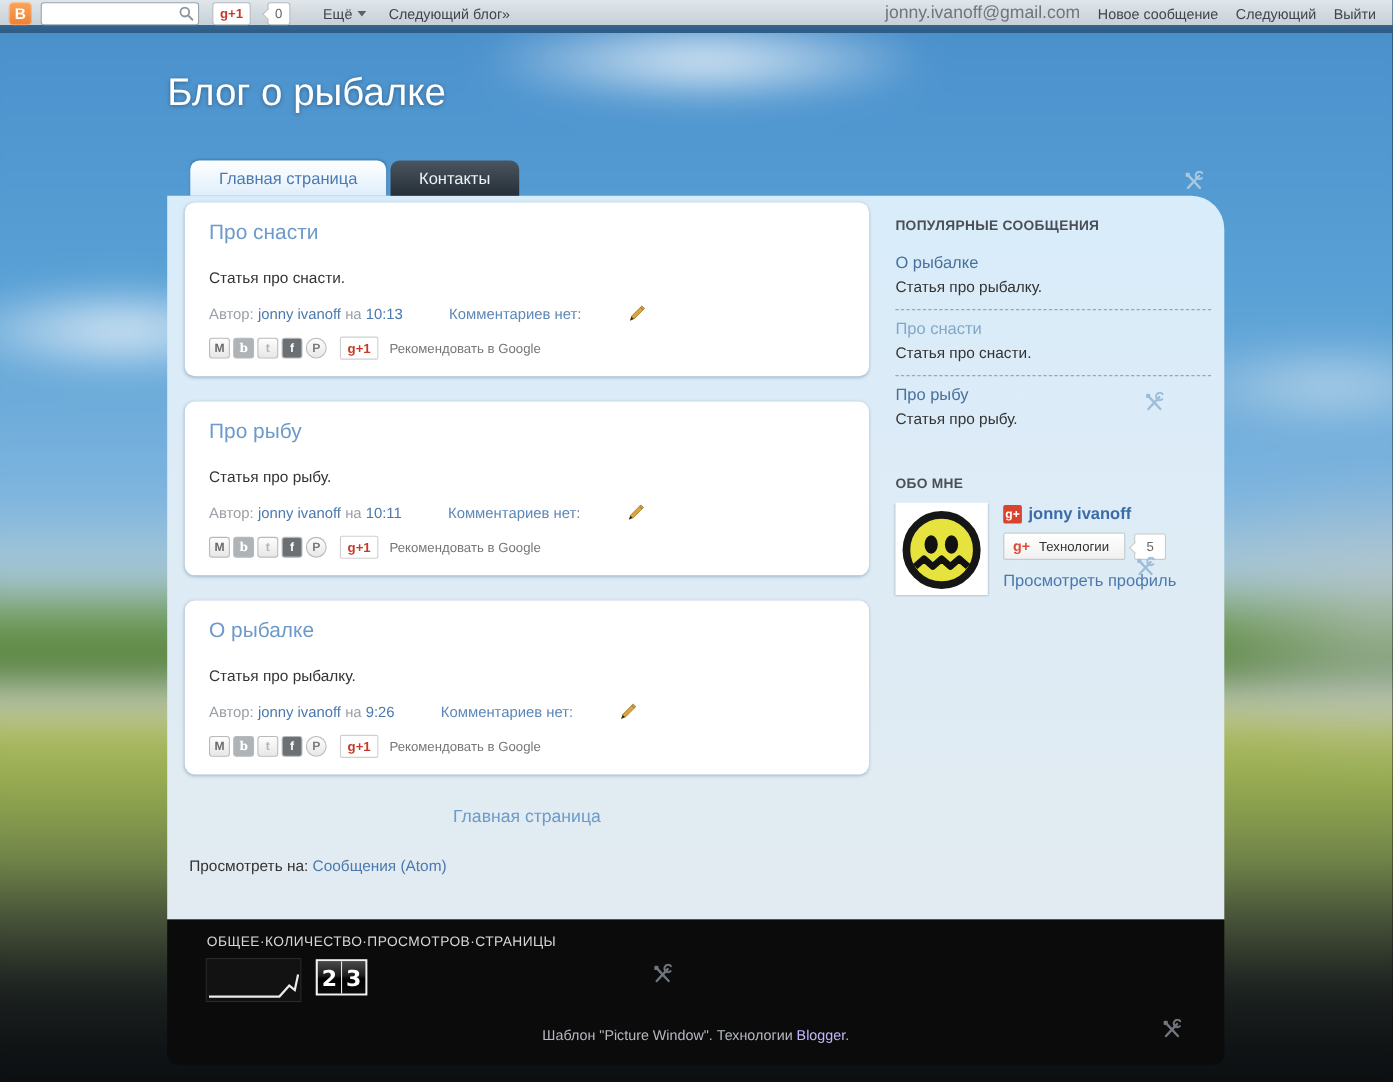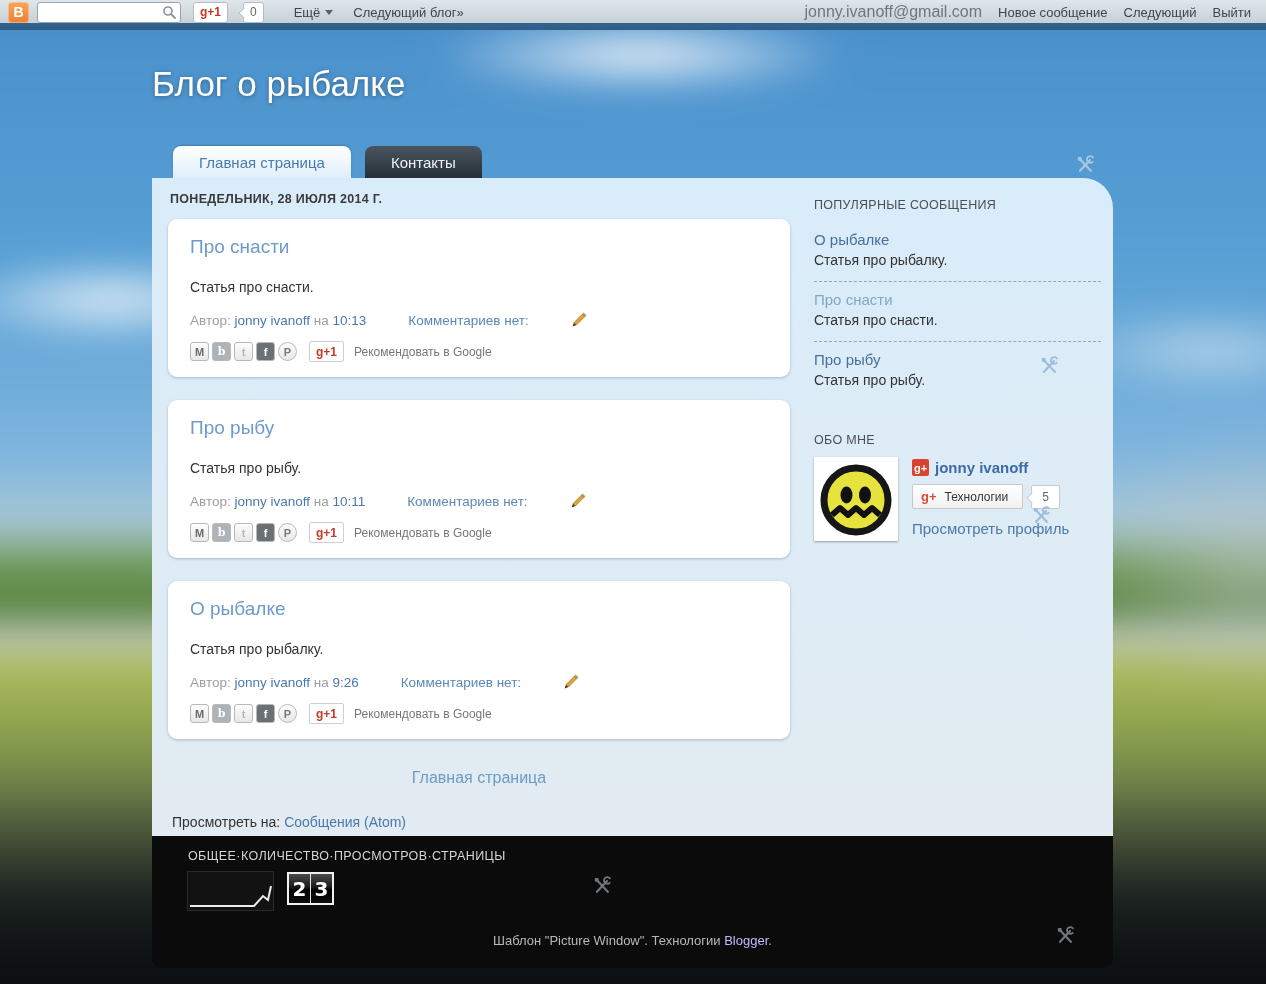--- a/index.html
+++ b/index.html
@@ -47,21 +47,21 @@
   .nav-spacer{flex:1}
   .nav-email{font-size:16px;color:#70767c}
   .nav-link{font-size:13px;color:#3f464d;margin-left:8px;text-decoration:none;cursor:pointer}
   
   .blog-title{position:absolute;left:152px;top:64px;z-index:10;font-size:35px;color:#fff;
     text-shadow:0 1px 4px rgba(0,0,0,.35);cursor:pointer}
   .tabs{position:absolute;left:173px;top:146px;display:flex;z-index:10}
   .tab{height:32px;display:flex;align-items:center;padding:0 26px;font-size:15px;
     border-radius:8px 8px 0 0;cursor:pointer}
   .tab.active{background:linear-gradient(#ffffff,#dfeefb);color:#4a7ab0;box-shadow:0 -1px 2px rgba(0,0,0,.18)}
-  .tab.inactive{background:linear-gradient(#49555f,#262f38);color:#eef2f5;margin-left:14px}
+  .tab.inactive{background:linear-gradient(#49555f,#262f38);color:#eef2f5;margin-left:4px}
   .tabs-tool{position:absolute;left:1075px;top:155px;z-index:11;color:#a9c8e0;cursor:pointer}
   
   .panel{position:absolute;left:152px;top:178px;width:961px;z-index:9}
   .panel-light{background:linear-gradient(180deg,#d9ecfa,#e2ebf1);border-radius:0 30px 0 0;
     height:658px;box-sizing:border-box;padding:6px 0 0 16px;overflow:hidden}
   .columns{display:flex}
   .posts-col{width:622px}
   .sidebar{width:287px;margin-left:24px;position:relative;padding-top:0}
   .date-header{margin:8px 0 13px 2px;font-size:12.5px;font-weight:bold;color:#3a3a3a;letter-spacing:.3px}
   .post-card{background:#fff;border-radius:9px;box-shadow:0 1px 3px rgba(80,110,140,.4);
@@ -81,21 +81,21 @@
   .sicon.tw{color:#b5b5b5}
   .sicon.pin{border-radius:50%;color:#7a7a7a}
   .plusone-mini{margin-left:9px;height:19px;border:1px solid #cfcfcf;border-radius:2px;background:#fff;
     display:flex;align-items:center;padding:0 6px;font-size:12px;font-weight:bold;color:#c63927;cursor:pointer}
   .recommend{margin-left:10px;font-size:12px;color:#777}
   .pager{text-align:center;margin-top:30px}
   .pager a{font-size:16px;color:#6d9ac9;text-decoration:none;cursor:pointer}
   .subscribe{margin:27px 0 0 4px;font-size:14px;color:#333}
   .subscribe a{color:#4b79ad;text-decoration:none;cursor:pointer}
   
-  .side-title{font-size:12.5px;font-weight:normal;color:#4a4f54;margin:14px 0 10px;letter-spacing:.3px}
+  .side-title{font-size:12.5px;font-weight:bold;color:#4a4f54;margin:14px 0 10px;letter-spacing:.3px}
   .pop-item{padding:9px 0 13px;border-bottom:1px dashed #93aabb}
   .pop-item.last{border-bottom:none}
   .pop-link{font-size:15px;color:#47709c;cursor:pointer}
   .pop-link.visited{color:#84a7c7}
   .pop-snippet{font-size:14px;color:#333;margin-top:4px}
   .side-tool-1{position:absolute;right:42px;top:172px;color:#9cbedb;cursor:pointer}
   .side-tool-2{position:absolute;right:50px;top:322px;color:#9cbedb;cursor:pointer}
   .about{margin-top:32px}
   .about-row{display:flex;margin-top:10px}
   .avatar{width:80px;height:80px;background:#fff;padding:2px;box-shadow:0 1px 2px rgba(0,0,0,.35)}
@@ -184,21 +184,20 @@
   <svg class="tool-svg" width="20" height="20">
       <use href="#tools"></use>
     </svg>
 </div>
 
 <div class="panel">
   <div class="panel-light">
     <div class="columns">
 
       <div class="posts-col">
-        <div class="date-header">ПОНЕДЕЛЬНИК, 28 ИЮЛЯ 2014 Г.</div>
 
         <div class="post-card">
           <div class="post-title">Про снасти</div>
           <div class="post-body">Статья про снасти.</div>
           <div class="post-meta">
             <span>Автор: </span><span class="meta-link">jonny ivanoff</span><span> на </span><span class="meta-link">10:13</span>
             <span class="comments-link">Комментариев нет:</span>
             <span class="pencil"><svg width="16" height="16">
                   <use href="#pencil-sym"></use>
                 </svg></span>

